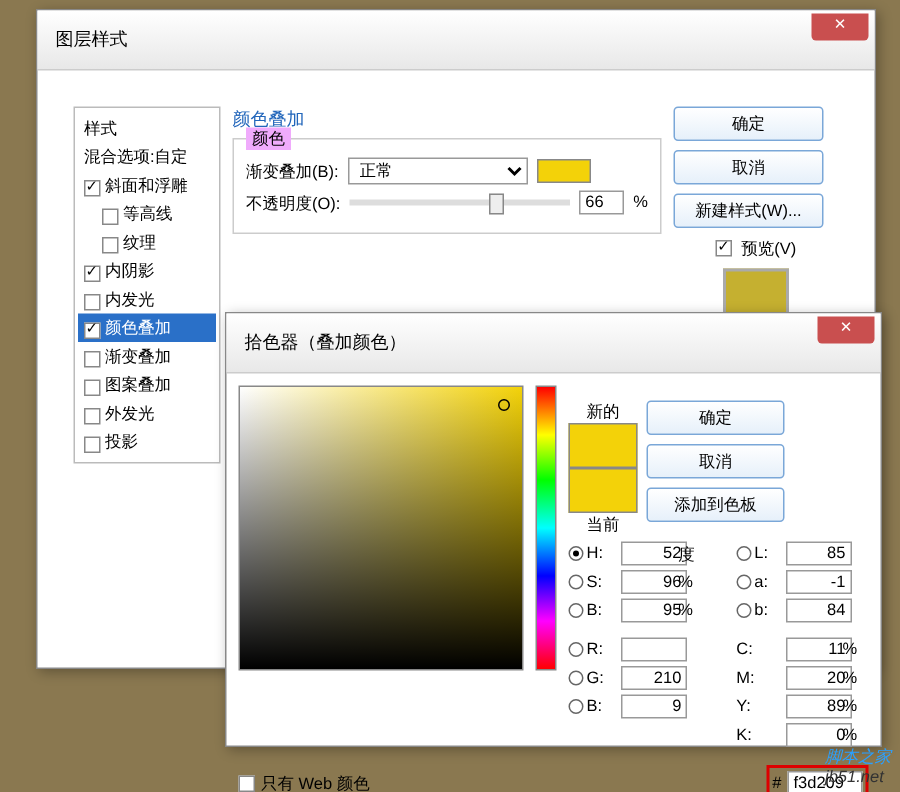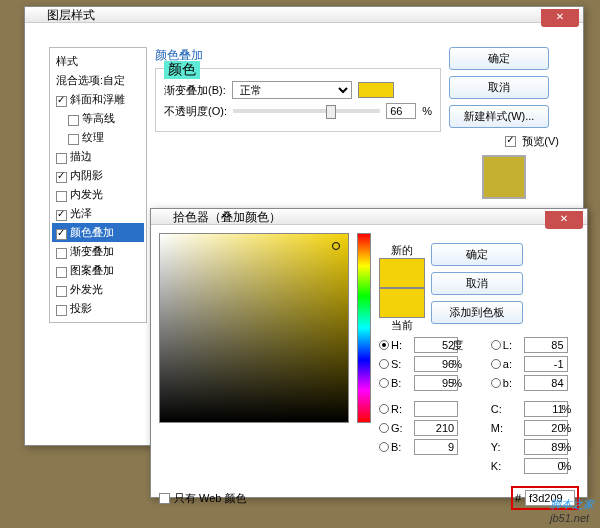--- a/index.html
+++ b/index.html
@@ -1,31 +1,31 @@
 <!DOCTYPE html>
 <html><head>
 <meta charset="utf-8">
 <style>
 * { box-sizing: border-box; margin: 0; padding: 0; font-family: "Microsoft YaHei", SimSun, sans-serif; font-size: 11px; }
 body { background: #8a7850; width: 600px; height: 528px; position: relative; }
 .win { position: absolute; background: #fff; border: 1px solid #888; box-shadow: 2px 2px 8px rgba(0,0,0,0.3); }
-.titlebar { height: 16px; background: linear-gradient(#fff,#e8e8e8); border-bottom: 1px solid #ccc; display: flex; padding: 0 22px; position: relative; }
+.titlebar { height: 40px; background: linear-gradient(#fff,#e8e8e8); border-bottom: 1px solid #ccc; display: flex; align-items: center; padding: 0 12px; position: relative; }
 .titlebar .t { font-size: 12px; }
 .closebtn { position: absolute; right: 4px; top: 2px; width: 38px; height: 18px; background: #c94f4f; color: #fff; text-align: center; line-height: 16px; border-radius: 0 0 3px 3px; font-size: 10px; }
 .body1 { display: flex; padding: 24px; gap: 8px; }
 .stylelist { width: 98px; border: 1px solid #bbb; padding: 4px 2px; }
 .stylelist .hdr { padding: 2px 4px; font-weight: normal; }
 .stylelist .item { padding: 2px 4px; display: flex; align-items: flex-end; gap: 3px; }
 .stylelist .item.sel { background: #2a70c8; color: #fff; }
 .cb { width: 11px; height: 11px; border: 1px solid #888; display: inline-block; background: #fff; position: relative; }
 .cb.on::after { content: "✓"; position: absolute; top: -3px; left: 0; font-size: 10px; color: #000; }
 .mainpanel { flex: 1; }
 .grouptitle { color: #2266bb; font-size: 12px; margin-bottom: 4px; }
 .fieldset { border: 1px solid #ccc; padding: 8px; position: relative; }
-.fieldset .legend { position: absolute; top: -8px; left: 8px; background: #5eead4; padding: 0 4px; font-size: 14px; }
+.fieldset .legend { position: absolute; top: -8px; left: 8px; background: #f0abfc; padding: 0 4px; font-size: 11px; }
 .row { display: flex; align-items: center; gap: 6px; margin: 4px 0; }
 .row label { white-space: nowrap; }
 select, input[type=text] { border: 1px solid #999; padding: 1px 3px; font-size: 11px; background: #fff; }
 .swatch { width: 36px; height: 16px; background: #f3d209; border: 1px solid #888; display: inline-block; }
 .slider { flex: 1; height: 4px; background: #ddd; position: relative; }
 .slider::after { content: ""; position: absolute; right: 30%; top: -4px; width: 8px; height: 12px; background: #eee; border: 1px solid #888; }
 .btn { display: block; width: 100px; padding: 3px 0; text-align: center; border: 1px solid #7aa7d8; background: linear-gradient(#fff,#e6f0fa); margin-bottom: 6px; border-radius: 3px; }
 .btncol { width: 110px; }
 .smallbtn { display: inline-block; padding: 2px 10px; border: 1px solid #999; background: linear-gradient(#fff,#eee); border-radius: 3px; }
 .preview { width: 44px; height: 44px; background: #c5b030; border: 2px solid #aaa; margin: 6px auto; }
@@ -70,34 +70,26 @@
           </div>
           <div class="item" style="padding-left: 16px;">
             <span class="cb "></span>
             <span>等高线</span>
           </div>
           <div class="item" style="padding-left: 16px;">
             <span class="cb "></span>
             <span>纹理</span>
           </div>
           <div class="item">
-            <span class="cb "></span>
-            <span>描边</span>
-          </div>
-          <div class="item">
             <span class="cb on"></span>
             <span>内阴影</span>
           </div>
           <div class="item">
             <span class="cb "></span>
             <span>内发光</span>
-          </div>
-          <div class="item">
-            <span class="cb on"></span>
-            <span>光泽</span>
           </div>
           <div class="item sel">
             <span class="cb on"></span>
             <span>颜色叠加</span>
           </div>
           <div class="item">
             <span class="cb "></span>
             <span>渐变叠加</span>
           </div>
           <div class="item">
@@ -128,21 +120,21 @@
           <div class="slider"></div>
           <input type="text" style="width: 30px;" value="66">
           <span>%</span>
         </div>
       </div>
     </div>
     <div class="btncol">
       <span class="btn">确定</span>
       <span class="btn">取消</span>
       <span class="btn">新建样式(W)...</span>
-      <div class="row" style="justify-content:flex-end">
+      <div class="row" style="justify-content:center">
           <span class="cb on"></span>
           <span>预览(V)</span>
         </div>
       <div class="preview"></div>
     </div>
   </div>
 </div>
 
 <div class="win picker">
   <div class="titlebar">

